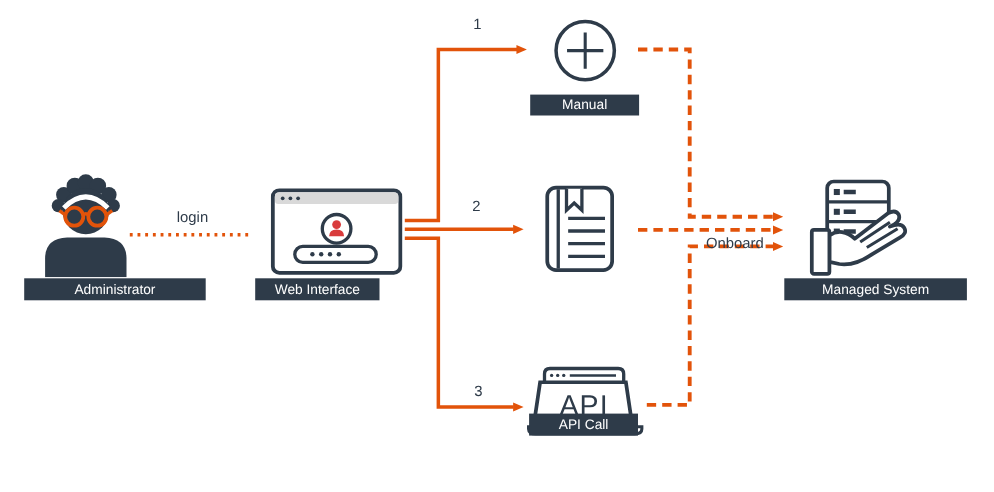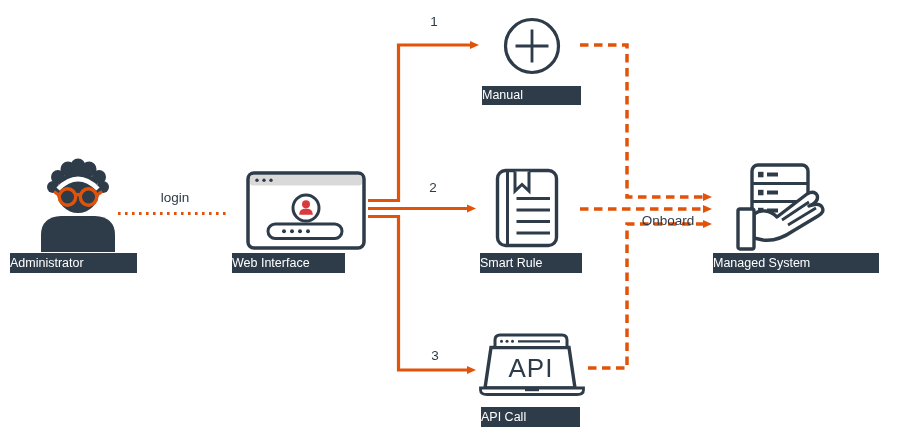--- a/index.html
+++ b/index.html
@@ -5,21 +5,21 @@
   :root{
     --navy:#2e3b49; --orange:#e2530a; --red:#d93b3c;
     --titlebar-gray:#d9d9d9; --label-text:#ffffff; --background:#ffffff;
   }
   html,body{margin:0;padding:0;background:var(--background);}
   .canvas{position:relative;width:904px;height:447px;background:var(--background);
           font-family:"Liberation Sans",sans-serif;overflow:hidden;}
   .connectors{position:absolute;left:0;top:0;width:904px;height:447px;}
   .node-icon{position:absolute;}
   .label-box{position:absolute;height:20px;background:var(--navy);color:var(--label-text);
-             font-size:12.5px;line-height:20px;white-space:nowrap;}
+             font-size:12.5px;line-height:20px;text-align:center;white-space:nowrap;}
   .edge-label{position:absolute;color:var(--navy);font-size:13.5px;text-align:center;white-space:nowrap;}
   
   .sn{stroke:var(--navy);fill:none;}
   .wn{stroke:var(--navy);fill:#fff;}
   .fn{fill:var(--navy);stroke:none;}
   .fg{fill:var(--titlebar-gray);stroke:none;}
   .fr{fill:var(--red);stroke:none;}
   .fo{fill:var(--orange);stroke:none;}
   .so{stroke:var(--orange);fill:none;}
   .sg{stroke:var(--orange);fill:none;}
@@ -56,21 +56,21 @@
     <circle class="fn" cx="73" cy="31" r="6"></circle>
     <circle class="fn" cx="48" cy="36" r="21"></circle>
     <path class="sw" d="M 28,33 Q 48,13 68,33" stroke-width="4.5"></path>
     <path class="fn" d="M 11,96 L 11,79 Q 11,61 31,60 L 65,60 Q 85,61 85,79 L 85,96 Z"></path>
     <circle class="sg" cx="37.5" cy="41" r="8.2" stroke-width="3.4"></circle>
     <circle class="sg" cx="58.5" cy="41" r="8.2" stroke-width="3.4"></circle>
     <path class="sg" d="M 45.7,39.5 Q 48,37.3 50.3,39.5" stroke-width="3"></path>
     <path class="sg" d="M 29.3,39.5 L 24,35.5" stroke-width="3"></path>
     <path class="sg" d="M 66.7,39.5 L 72,35.5" stroke-width="3"></path>
   </svg>
-  <div class="label-box" style="left:10px;top:253px;width:127px">Administrator</div>
+  <div class="label-box" style="left:22px;top:253px;width:165px">Administrator</div>
 
   <div class="edge-label" style="left:145px;top:190px;width:60px">login</div>
 
   <svg class="node-icon" style="left:246px;top:171px" width="120" height="80" viewBox="0 0 120 80">
     <rect class="wn" x="2" y="2" width="116" height="75" rx="6" stroke-width="3.5"></rect>
     <rect class="fg" x="4" y="4" width="112" height="10.5" rx="3"></rect>
     <circle class="fn" cx="11" cy="9.3" r="1.7"></circle>
     <circle class="fn" cx="18" cy="9.3" r="1.7"></circle>
     <circle class="fn" cx="25" cy="9.3" r="1.7"></circle>
     <circle class="wn" cx="60" cy="37" r="13" stroke-width="3"></circle>
@@ -96,36 +96,35 @@
 
   <svg class="node-icon" style="left:495px;top:168px" width="64" height="80" viewBox="0 0 64 80">
     <rect class="wn" x="2.5" y="2.5" width="59" height="75" rx="8" stroke-width="3.4"></rect>
     <line class="sn" x1="12.5" y1="4" x2="12.5" y2="76" stroke-width="3"></line>
     <path class="wn" d="M 20,3.5 L 20,23 L 27,16.5 L 34,23 L 34,3.5" stroke-width="3"></path>
     <line class="sn" x1="21.5" y1="30.5" x2="55" y2="30.5" stroke-width="3"></line>
     <line class="sn" x1="21.5" y1="42" x2="55" y2="42" stroke-width="3"></line>
     <line class="sn" x1="21.5" y1="53.5" x2="55" y2="53.5" stroke-width="3"></line>
     <line class="sn" x1="21.5" y1="65" x2="55" y2="65" stroke-width="3"></line>
   </svg>
-  <div class="label-box" style="left:480px;top:253px;width:102px">Smart Rule</div>
 
   <div class="edge-label" style="left:636px;top:213px;width:64px">Onboard</div>
 
   <svg class="node-icon" style="left:478px;top:332px" width="108" height="66" viewBox="0 0 108 66">
     <path class="wn" d="M 13,15.5 L 7,56 L 97,56 L 91,15.5 Z" stroke-width="3.4"></path>
     <path class="wn" d="M 22,3 L 84,3 Q 89,3 89,8 L 89,15.5 L 17,15.5 L 17,8 Q 17,3 22,3 Z" stroke-width="3"></path>
     <circle class="fn" cx="23.5" cy="9.3" r="1.5"></circle>
     <circle class="fn" cx="29" cy="9.3" r="1.5"></circle>
     <circle class="fn" cx="34.5" cy="9.3" r="1.5"></circle>
     <line class="sn" x1="40" y1="9.3" x2="82" y2="9.3" stroke-width="2.2"></line>
     <text class="api-text" x="53" y="45" text-anchor="middle">API</text>
     <path class="wn" d="M 2.5,56 L 105.5,56 L 105.5,58 Q 105.5,62.5 99,62.5 L 9,62.5 Q 2.5,62.5 2.5,58 Z" stroke-width="2.8"></path>
     <rect class="fn" x="47" y="56" width="14" height="3.2"></rect>
   </svg>
-  <div class="label-box" style="left:481px;top:407px;width:99px">API Call</div>
+  <div class="label-box" style="left:481px;top:376px;width:99px">API Call</div>
 
   <svg class="node-icon" style="left:733px;top:158px" width="96" height="112" viewBox="0 0 96 112">
     <rect class="wn" x="19" y="7" width="56" height="56" rx="6" stroke-width="3.4"></rect>
     <line class="sn" x1="19" y1="25.5" x2="75" y2="25.5" stroke-width="3"></line>
     <line class="sn" x1="19" y1="43.5" x2="75" y2="43.5" stroke-width="3"></line>
     <rect class="fn" x="25" y="13.8" width="5.5" height="5.5"></rect>
     <line class="sn" x1="34" y1="16.5" x2="45" y2="16.5" stroke-width="4"></line>
     <rect class="fn" x="25" y="31.8" width="5.5" height="5.5"></rect>
     <line class="sn" x1="34" y1="34.5" x2="45" y2="34.5" stroke-width="4"></line>
     <rect class="fn" x="25" y="49.8" width="5.5" height="5.5"></rect>

